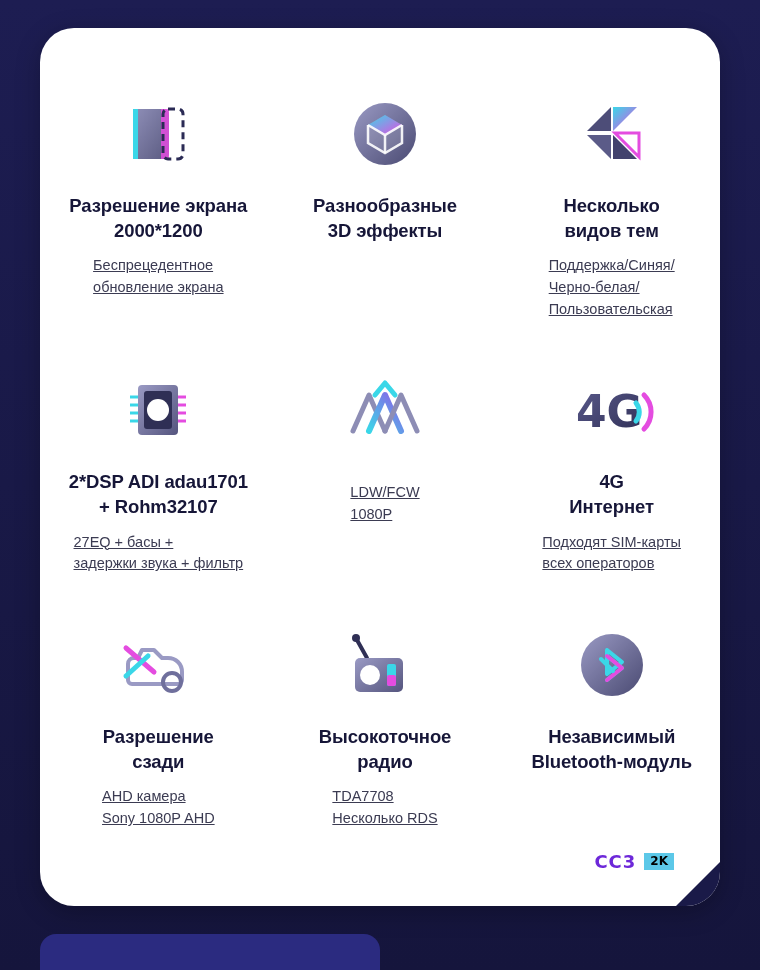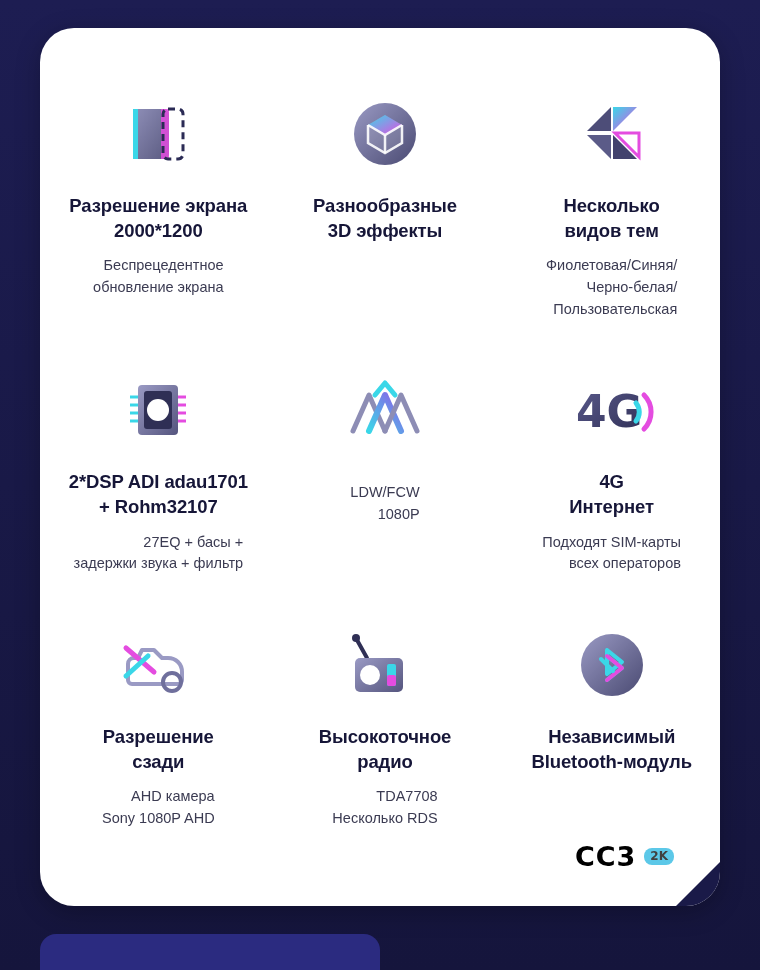--- a/index.html
+++ b/index.html
@@ -69,45 +69,46 @@
     font-weight: bold;
     color: #161638;
     text-align: center;
     line-height: 1.33;
     letter-spacing: -0.1px;
   }
   .subtitle {
     margin-top: 12px;
     font-size: 14.5px;
     color: #3b3b52;
-    text-align: right;
+    text-align: left;
     line-height: 1.5;
+    text-decoration: underline;
   }
   .brand {
     position: absolute;
     right: 46px;
     bottom: 34px;
     display: flex;
     align-items: center;
     gap: 8px;
   }
   .brand-text {
-    font-size: 27px;
+    font-size: 18px;
     font-weight: bold;
     letter-spacing: 1px;
-    color: #000000;
+    color: #6d28d9;
     font-family: "DejaVu Sans", sans-serif;
   }
   .brand-badge {
     background: #5cc8e8;
-    color: #404040;
+    color: #000000;
     font-size: 12px;
     font-weight: bold;
     padding: 2px 6px 3px 6px;
-    border-radius: 8px;
+    border-radius: 0;
     font-family: "DejaVu Sans", sans-serif;
     line-height: 1;
   }
   .bottom-strip {
     position: absolute;
     left: 40px;
     bottom: 0;
     width: 340px;
     height: 36px;
     background: #2b2b80;
@@ -181,21 +182,21 @@
             <polygon points="40,14 40,38 16,38" fill="#4d4d78"></polygon>
             <polygon points="42,14 66,14 42,38" fill="url(#g3)"></polygon>
             <polygon points="16,42 40,42 40,66" fill="#5b5b88"></polygon>
             <polygon points="42,42 66,42 66,66 42,66" fill="none"></polygon>
             <polygon points="42,42 66,66 42,66" fill="#42426d"></polygon>
             <polygon points="44,40 68,40 68,64" fill="none" stroke="#e44ce0" stroke-width="3"></polygon>
           </svg>
         </div>
         <div class="title" style="white-space:pre-line">Несколько
 видов тем</div>
-        <div class="subtitle" style="white-space:pre-line">Фиолетовая/Синяя/
+        <div class="subtitle" style="white-space:pre-line">Поддержка/Синяя/
 Черно-белая/
 Пользовательская</div>
       </div>
 
       <div class="cell">
         <div class="icon-wrap">
           <svg width="82" height="82" viewBox="0 0 82 82">
             <defs>
               <linearGradient id="g4" x1="0" y1="0" x2="1" y2="1">
                 <stop offset="0" stop-color="#9a9ac4"></stop>

